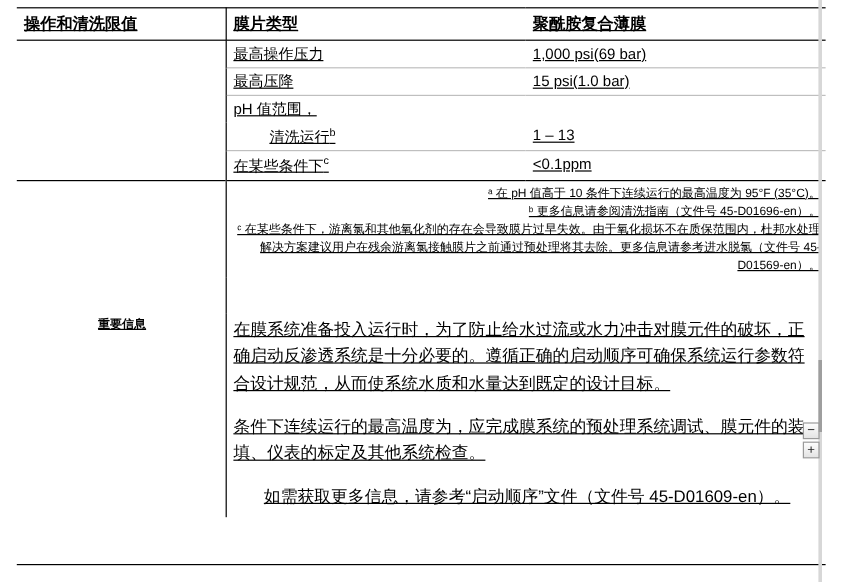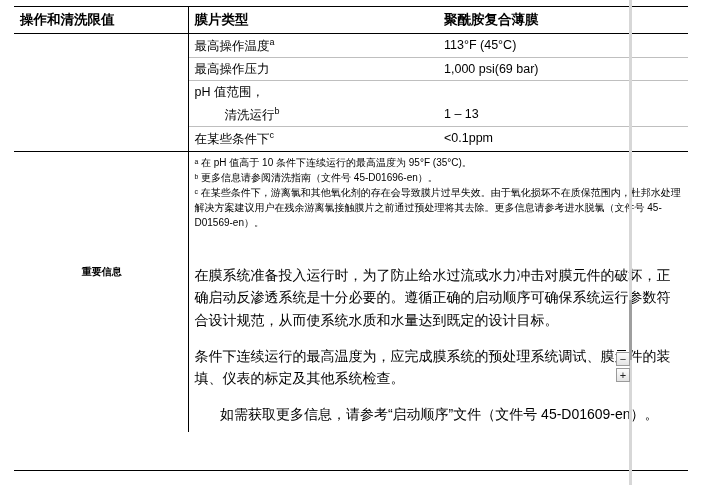--- a/index.html
+++ b/index.html
@@ -11,23 +11,24 @@
     width: 701px;
     height: 485px;
     overflow: hidden;
     font-family: "Liberation Sans", sans-serif;
     color: #000000;
     position: relative;
   }
   .page {
     position: absolute;
     left: 0; top: 0;
-    width: 632px;
+    width: 685px;
     height: 485px;
     box-sizing: border-box;
+    text-decoration: underline;
   }
   
   table.doc {
     border-collapse: collapse;
     width: 674px;
     margin-left: 14px;
     margin-top: 6px;
     table-layout: fixed;
   }
   td {
@@ -61,21 +62,21 @@
   .indent2 { padding-left: 30px; display:block; }
   sup { font-size: 9px; vertical-align: super; }
 
   .footnotes td {
     border-top: 1px solid #000;
     font-size: 10px;
     line-height: 1.5;
     padding-top: 3px;
   }
   .footnotes td.col-label { border-right: 1px solid #000; border-top: 1px solid #000;}
-  .fn { display: block; }
+  .fn { display: block; text-align: right; }
 
   .spacer td { height: 26px; }
   .spacer td.col-label { border-right: 1px solid #000; }
 
   .info-row td {
     font-size: 14px;
     line-height: 1.62;
   }
   .info-row td.col-label {
     border-right: 1px solid #000;
@@ -142,32 +143,32 @@
         <col class="col-mid">
         <col class="col-right">
     </colgroup>
     <tbody>
       <tr class="hdr-row">
         <td class="col-label">操作和清洗限值</td>
         <td class="col-mid">膜片类型</td>
         <td class="col-right">聚酰胺复合薄膜</td>
       </tr>
 
-      <tr class="rule-row">
-        <td class="col-label label-blank"></td>
-        <td class="col-mid"><span>最高操作温度</span><sup>a</sup></td>
-        <td class="col-right">113°F (45°C)</td>
-      </tr>
 
       <tr class="rule-row">
         <td class="col-label label-blank"></td>
         <td class="col-mid">最高操作压力</td>
         <td class="col-right">1,000 psi(69 bar)</td>
       </tr>
 
+      <tr class="rule-row">
+        <td class="col-label label-blank"></td>
+        <td class="col-mid">最高压降</td>
+        <td class="col-right">15 psi(1.0 bar)</td>
+      </tr>
 
       <tr>
         <td class="col-label label-blank"></td>
         <td class="col-mid">pH 值范围，</td>
         <td class="col-right"></td>
       </tr>
 
 
       <tr class="rule-row">
         <td class="col-label label-blank"></td>

